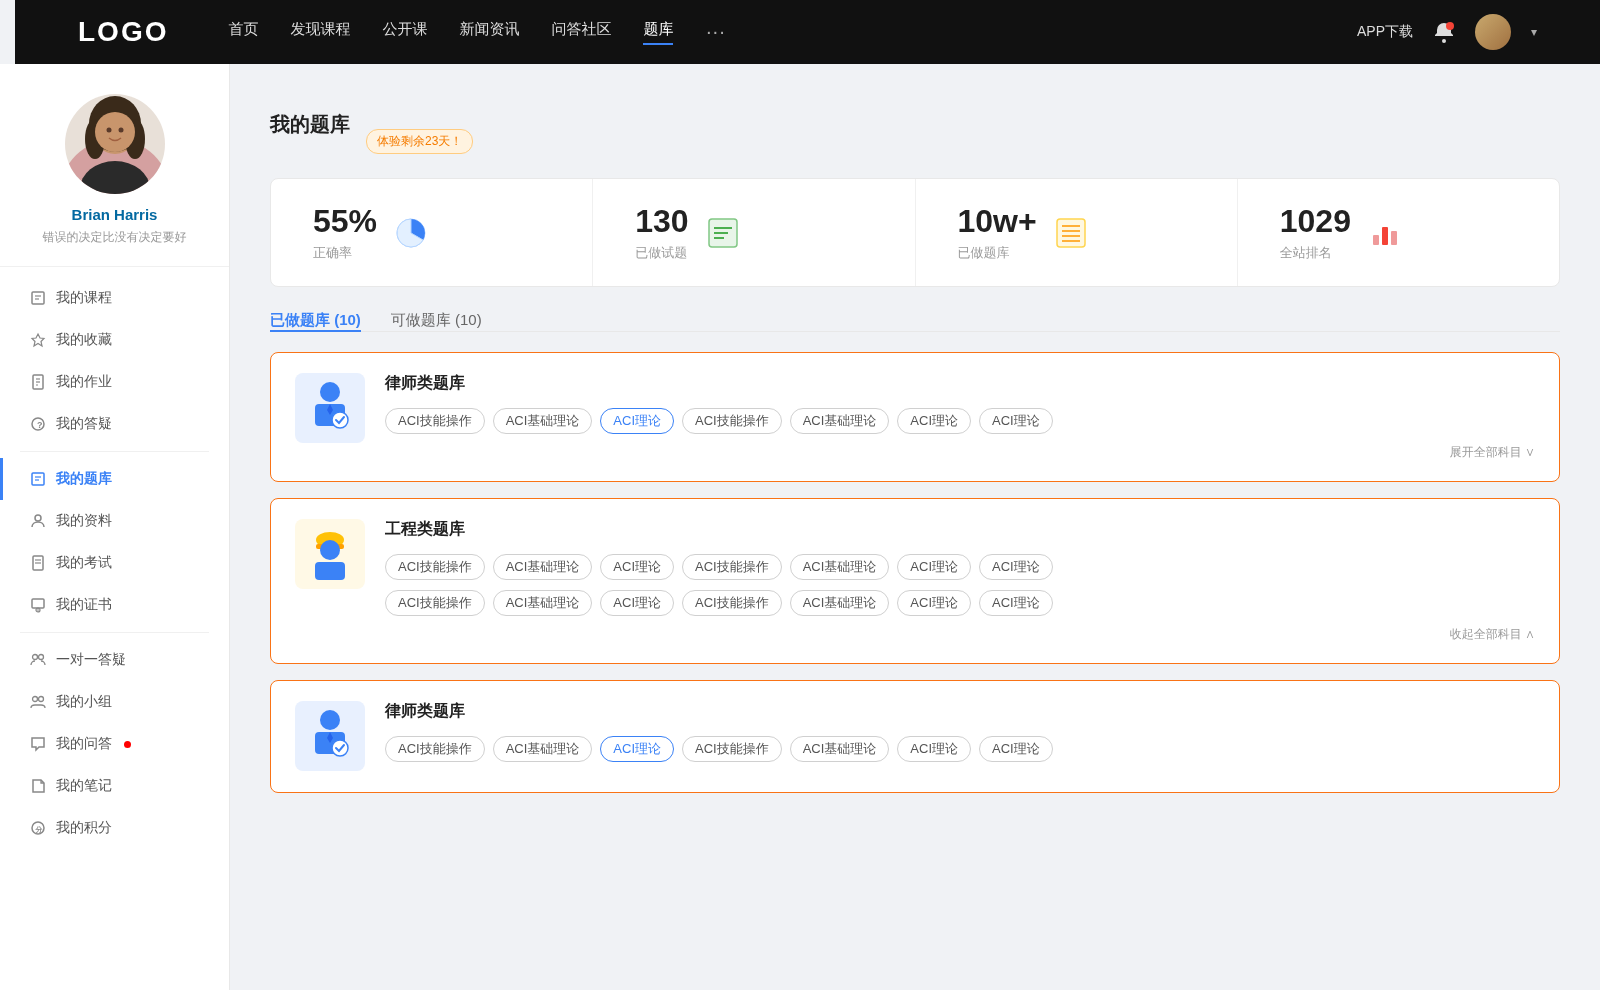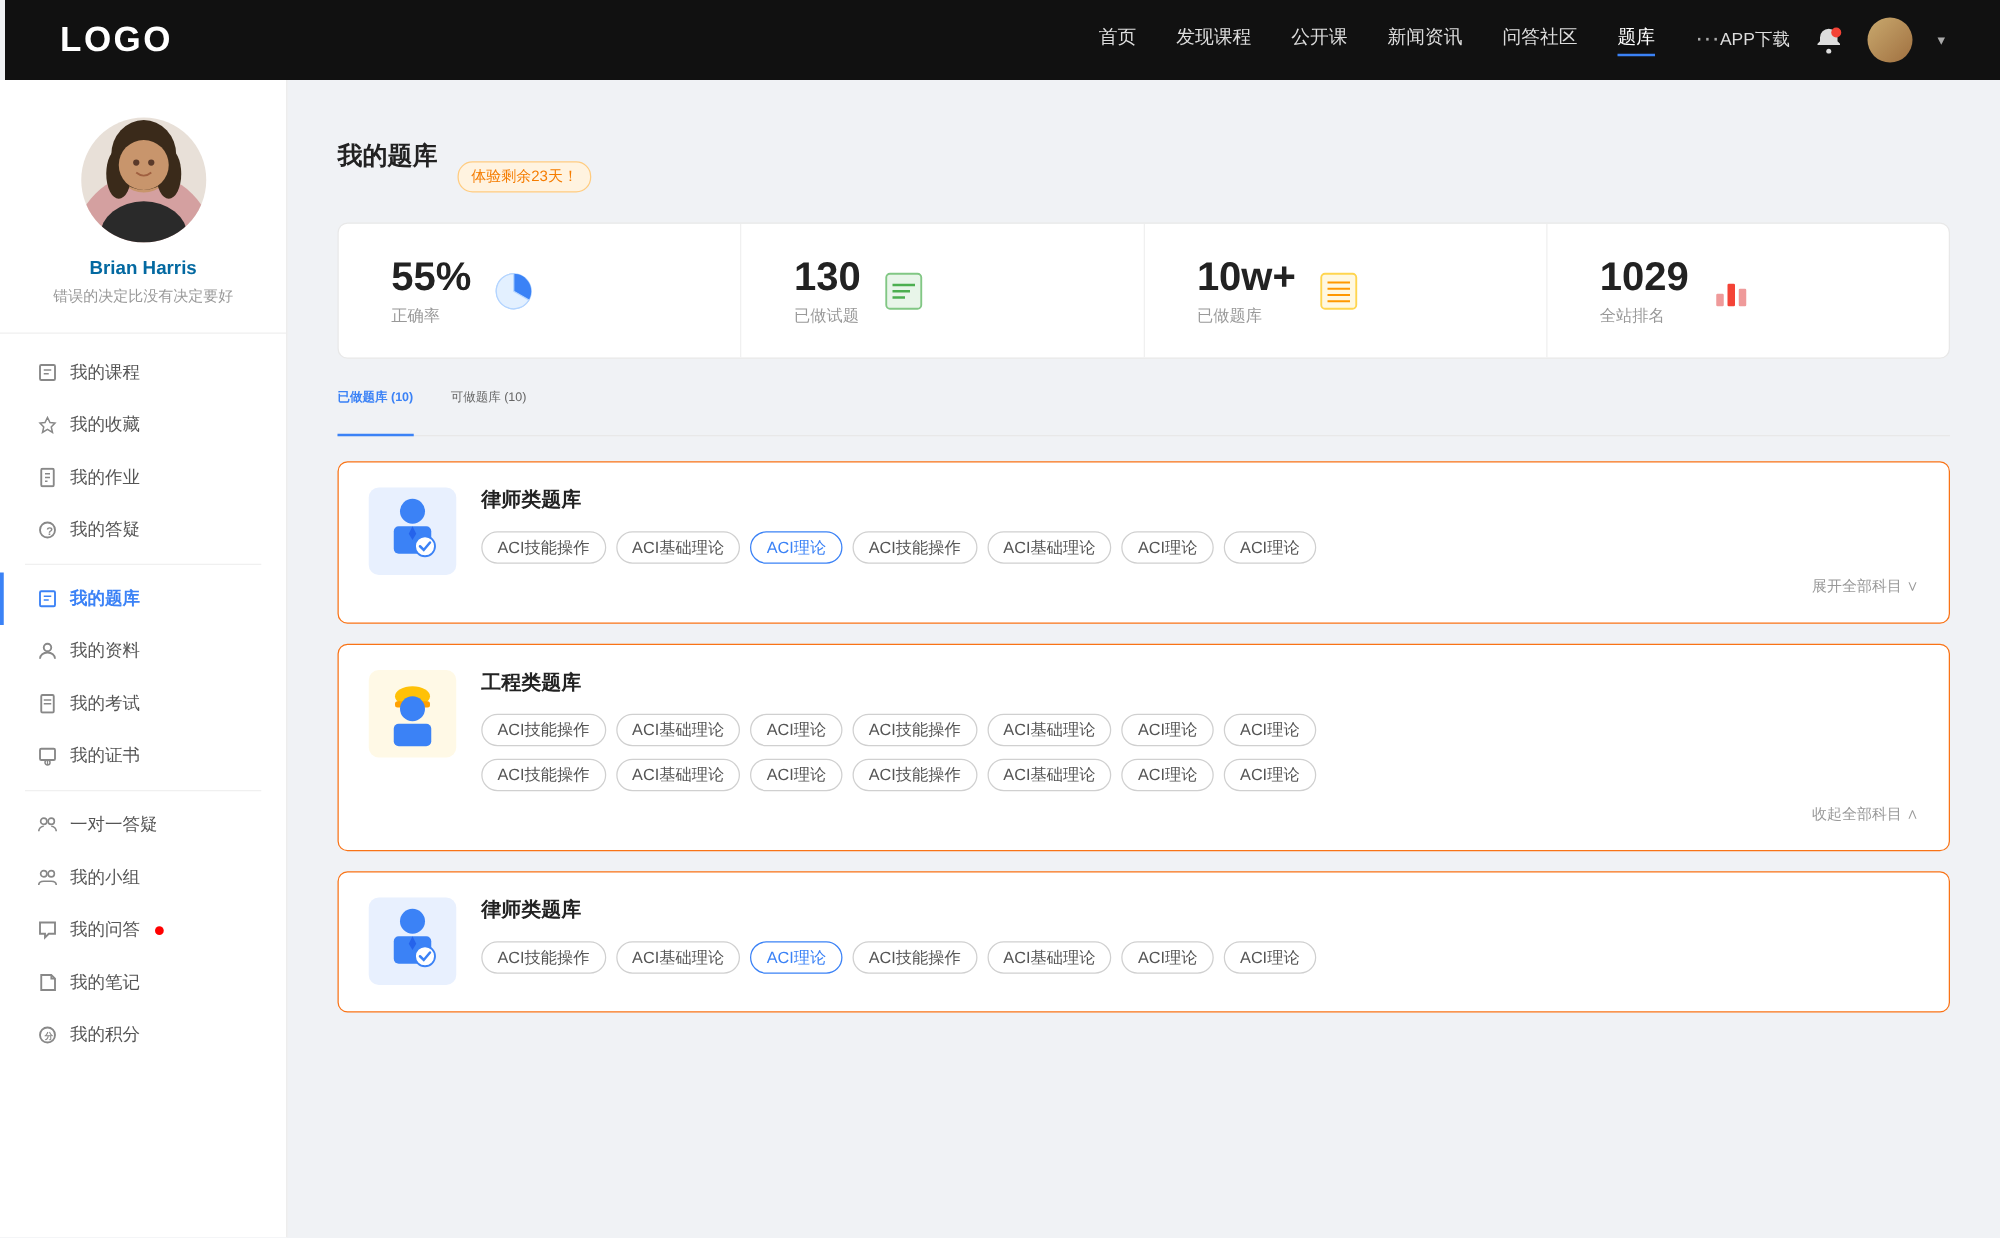--- a/index.html
+++ b/index.html
@@ -4,37 +4,36 @@
   <style>
     * { box-sizing: border-box; margin: 0; padding: 0; }
     body { font-family: -apple-system, BlinkMacSystemFont, 'PingFang SC', 'Microsoft YaHei', sans-serif; background: #f0f2f5; color: #333; }
 
     
     .navbar {
       background: #111;
       height: 64px;
       display: flex;
       align-items: center;
-      padding: 0 44px;
+      padding: 0 63px;
       position: fixed;
-      top: 0; left: 4px; right: 0;
+      top: 0; left: 15px; right: 0;
       z-index: 100;
     }
     .navbar-logo {
       color: #fff;
       font-size: 28px;
       font-weight: 900;
       letter-spacing: 2px;
       margin-right: 60px;
     }
     .navbar-nav {
       display: flex;
       gap: 32px;
       flex: 1;
-      justify-content: flex-end;
     }
     .navbar-nav a {
       color: #ddd;
       text-decoration: none;
       font-size: 15px;
     }
     .navbar-nav a.active {
       color: #fff;
       border-bottom: 2px solid #3b82f6;
       padding-bottom: 4px;
@@ -201,23 +200,23 @@
     }
 
     
     .tabs-row {
       display: flex;
       gap: 30px;
       margin-bottom: 20px;
       border-bottom: 1px solid #e8e8e8;
     }
     .tab-item {
-      font-size: 10px;
+      font-size: 15px;
       color: #666;
-      padding-bottom: 22px;
+      padding-bottom: 0;
       cursor: pointer;
       border-bottom: 2px solid transparent;
       margin-bottom: -1px;
     }
     .tab-item.active {
       color: #3b82f6;
       border-bottom: 2px solid #3b82f6;
       font-weight: 600;
     }
 

